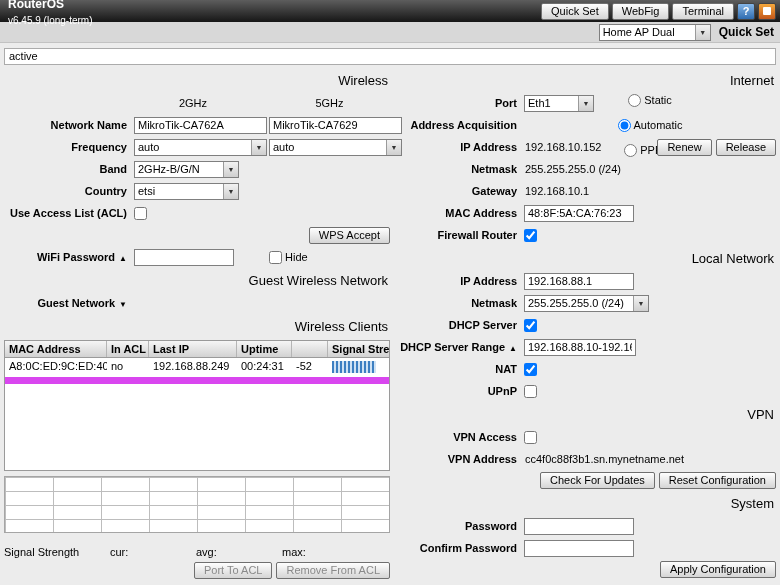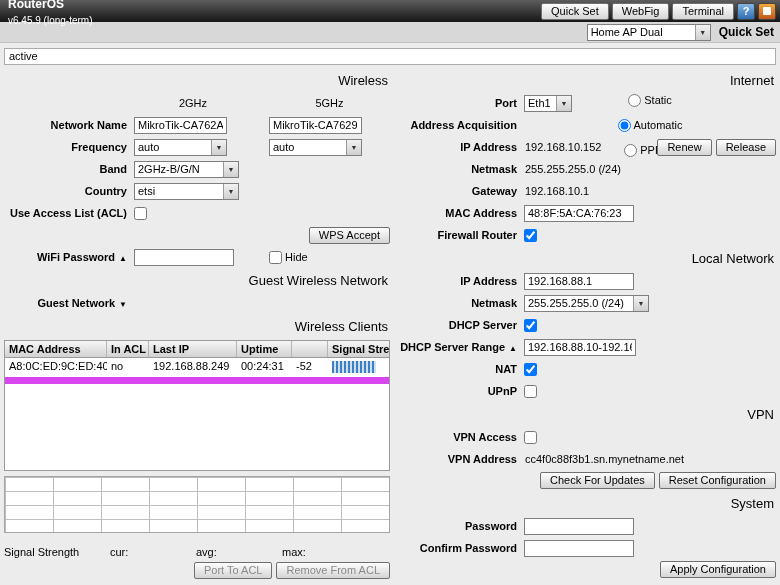--- a/index.html
+++ b/index.html
@@ -87,21 +87,21 @@
   .row { display:flex; align-items:center; height:22px; }
   .row.end { justify-content:flex-end; gap:4px; }
   .lbl { width:130px; flex:0 0 130px; font-weight:bold; text-align:right; padding-right:7px; white-space:nowrap; }
   .f1 { width:118px; flex:0 0 118px; margin-right:17px; }
   .f2 { flex:1; display:flex; align-items:center; }
   .center { text-align:center; }
   .rlbl { width:124px; flex:0 0 124px; font-weight:bold; text-align:right; padding-right:7px; white-space:nowrap; }
   .rfield { flex:1; display:flex; align-items:center; gap:4px; }
   .val { padding-left:1px; }
   .tri { font-size:8px; padding-left:4px; cursor:pointer; }
-  .w48{width:48px;justify-content:flex-end;} .w100{width:100px;} .w105{width:105px;} .w110{width:110px;} .w112{width:112px;} .w115{width:93px;} .w125{width:125px;}
+  .w48{width:70px;justify-content:flex-end;} .w100{width:100px;} .w105{width:105px;} .w110{width:110px;} .w112{width:112px;} .w115{width:133px;} .w125{width:125px;}
   .radio-group { display:flex; align-items:center; gap:12px;flex-direction:column; }
   .radio, .chk { display:inline-flex; align-items:center; white-space:nowrap; }
   
   .table { border:1px solid #9a9a9a; background:#fff; margin-top:2px; }
   .thead { display:flex; background:linear-gradient(#f6f6f6,#d2d2d2); border-bottom:1px solid #9a9a9a; }
   .th {
     font-weight:bold; padding:2px 4px; border-right:1px solid #b5b5b5;
     white-space:nowrap; overflow:hidden;
   }
   .th:last-child { border-right:none; }
@@ -145,21 +145,21 @@
     <button class="btn icon-btn help-btn">
         <span>?</span>
       </button>
     <button class="btn icon-btn winbox-btn">
         <span class="winbox-glyph"></span>
       </button>
   </div>
 </div>
 
 <div class="subbar">
-  <div class="sel" style="width:124px">
+  <div class="sel" style="width:112px">
     <span class="sel-t">Home AP Dual</span>
     <span class="sel-a">▼</span>
   </div>
   <div class="page-title">Quick Set</div>
 </div>
 
 <div class="statusbar">
   <div class="status-box">active</div>
 </div>
 

